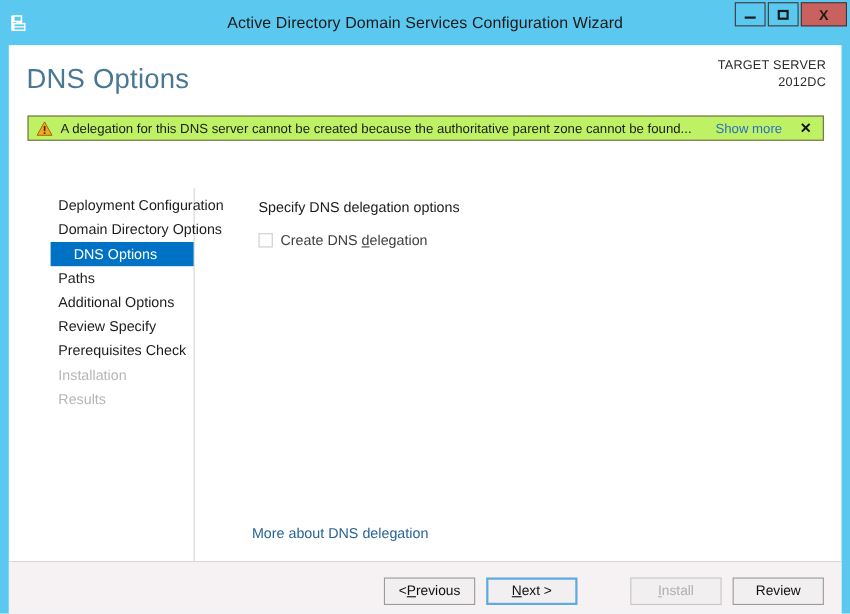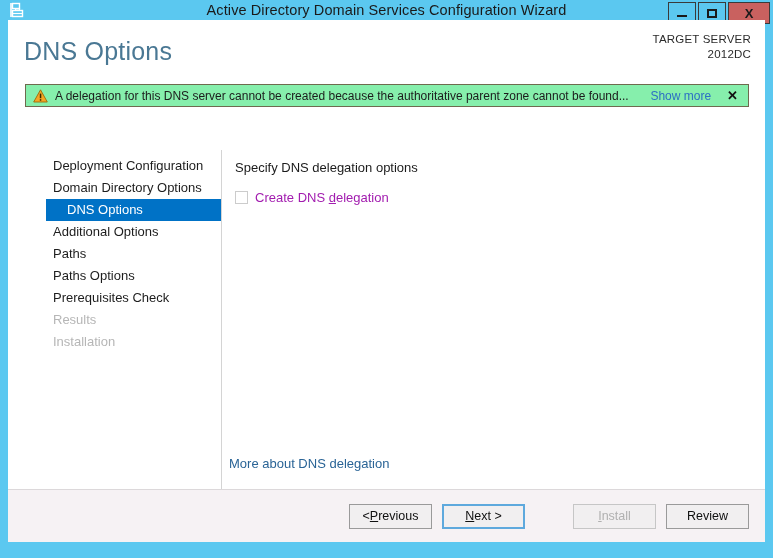--- a/index.html
+++ b/index.html
@@ -21,21 +21,21 @@
     width: 773px;
     height: 558px;
     box-sizing: border-box;
     background: #5bc8f0;
     padding: 0 8px 8px 8px;
   }
 
   
   .titlebar {
     position: relative;
-    height: 20px;
+    height: 41px;
     background: #5bc8f0;
     display: flex;
     align-items: center;
     margin: 0 -8px;
   }
   .app-icon {
     width: 22px;
     height: 22px;
     margin-left: 6px;
     flex: 0 0 auto;
@@ -127,21 +127,21 @@
     letter-spacing: 0.2px;
   }
 
   
   .banner-wrap {
     padding: 0 16px 0 17px;
     margin-top: 6px;
   }
   .banner {
     height: 23px;
-    background: #86efac;
+    background: #bef264;
     border: 1px solid #6e6a4e;
     display: flex;
     align-items: center;
     box-sizing: border-box;
     padding: 0 6px 0 7px;
     font-size: 12px;
     color: #1c1c1c;
   }
   .warn-icon {
     flex: 0 0 auto;
@@ -176,21 +176,21 @@
     position: absolute;
     left: 0;
     right: 0;
     top: 130px;
     bottom: 53px;
   }
   .nav {
     position: absolute;
     left: 0;
     top: 0;
-    width: 214px;
+    width: 169px;
     bottom: 0;
     border-right: 1px solid #d4d4d4;
     box-sizing: border-box;
     padding-top: 5px;
   }
   .nav-item {
     height: 22px;
     line-height: 22px;
     font-size: 13px;
     color: #1d1d1d;
@@ -219,21 +219,21 @@
   }
   .content-heading {
     font-size: 13px;
     color: #1b1b1b;
     margin-bottom: 15px;
   }
   .checkrow {
     display: flex;
     align-items: center;
     font-size: 13px;
-    color: #a21caf;
+    color: #404040;
   }
   .checkbox {
     width: 13px;
     height: 13px;
     border: 1px solid #cccccc;
     background: #ffffff;
     box-sizing: border-box;
     margin-right: 7px;
     flex: 0 0 auto;
   }
@@ -334,26 +334,26 @@
         <span class="banner-close">✕</span>
       </div>
     </div>
 
     <div class="body-split">
 
       <div class="nav">
         <div class="nav-item lvl0">Deployment Configuration</div>
         <div class="nav-item lvl0">Domain Directory Options</div>
         <div class="nav-item selected">DNS Options</div>
+        <div class="nav-item lvl0">Paths</div>
         <div class="nav-item lvl0">Additional Options</div>
-        <div class="nav-item lvl0">Paths</div>
-        <div class="nav-item lvl0">Paths Options</div>
+        <div class="nav-item lvl0">Review Specify</div>
         <div class="nav-item lvl0">Prerequisites Check</div>
+        <div class="nav-item lvl0 disabled">Installation</div>
         <div class="nav-item lvl0 disabled">Results</div>
-        <div class="nav-item lvl0 disabled">Installation</div>
       </div>
 
       <div class="content">
         <div class="content-heading">Specify DNS delegation options</div>
 
         <div class="checkrow">
           <span class="checkbox"></span>
           <span><span>Create DNS </span><span class="accel">d</span><span>elegation</span></span>
         </div>
 

